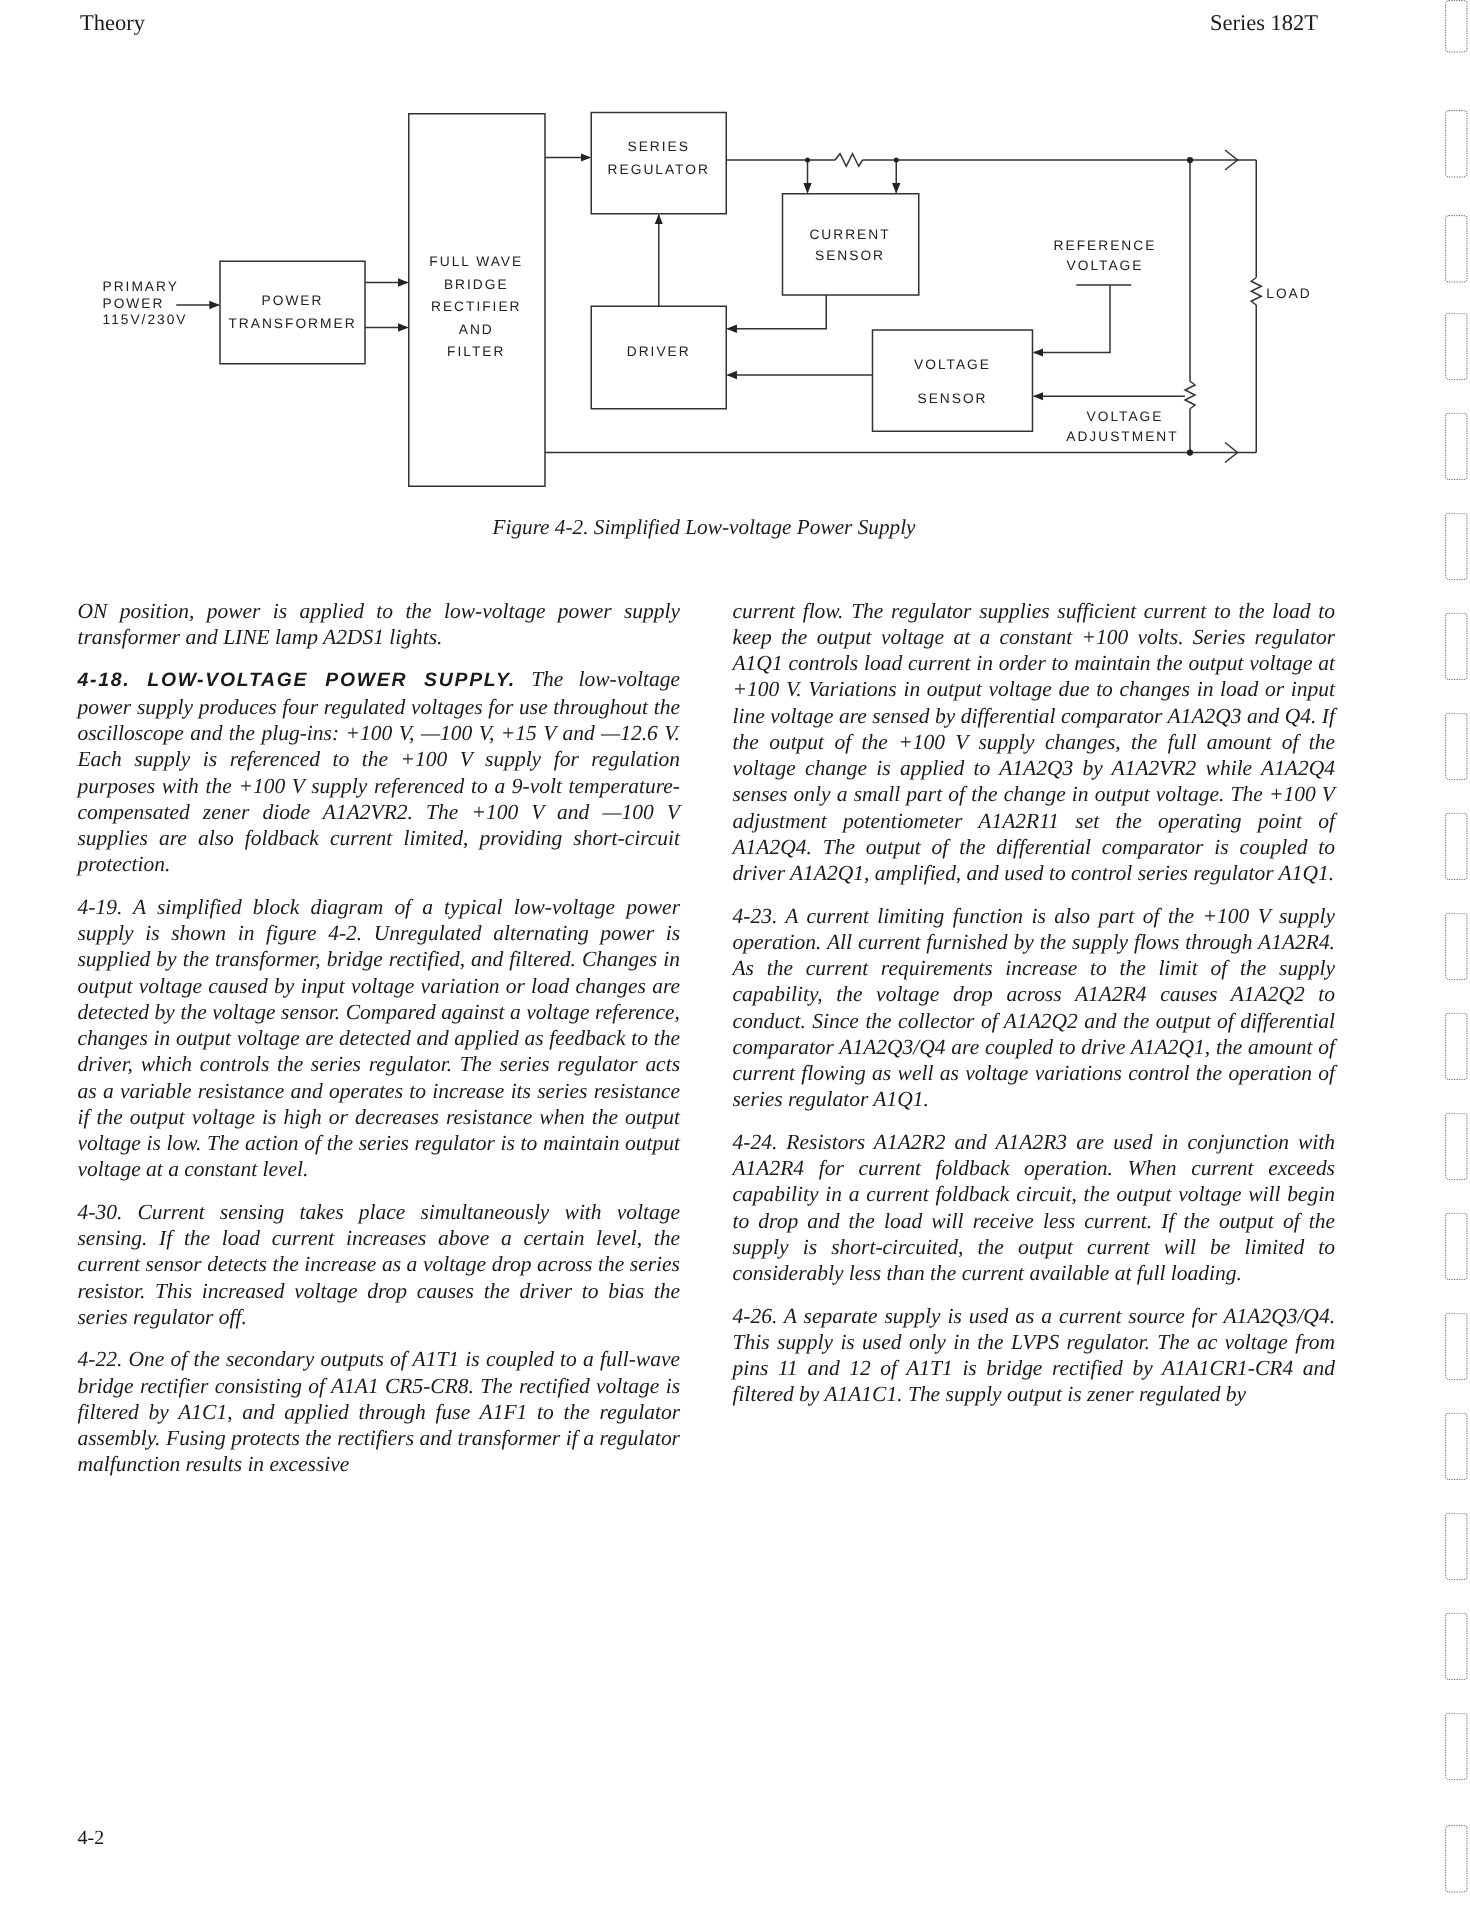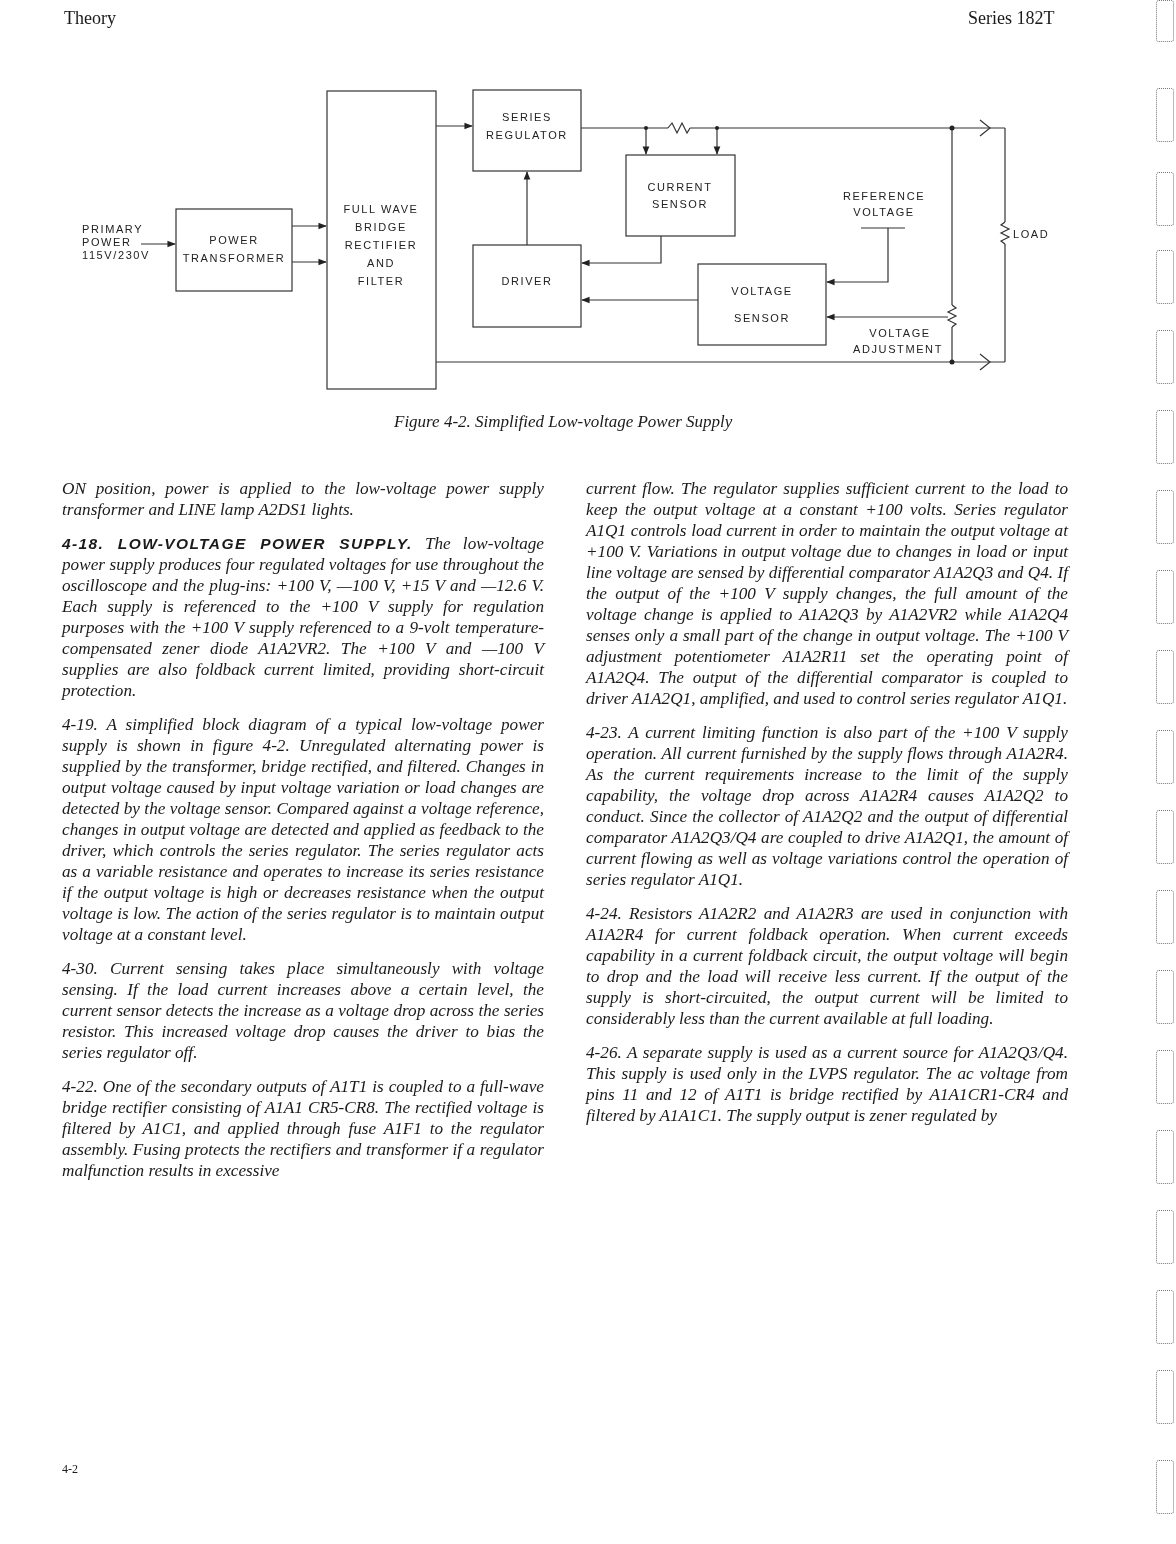--- a/index.html
+++ b/index.html
@@ -35,21 +35,21 @@
     font-style: italic;
   }
   #col-left { left: 62px; }
   #col-right { left: 586px; }
   .para { margin: 0 0 13px 0; }
   .para-heading {
     font-family: "Liberation Sans", sans-serif; font-weight: bold; letter-spacing: 1.4px; font-size: 15.5px;
   }
 
   .folio {
-    position: absolute; left: 62px; top: 1462px; font-size: 12px;
+    position: absolute; left: 62px; top: 1462px; font-size: 16px;
     font-family: "Liberation Serif", serif;
   }
 
   .edge-tabs { position: absolute; left: 1152px; top: 0; width: 24px; height: 1544px; }
   .edge-tab {
     position: absolute; left: 4px; width: 16px; height: 52px;
     border: 1px dotted #777; border-radius: 3px;
   }
 </style>
 </head>

